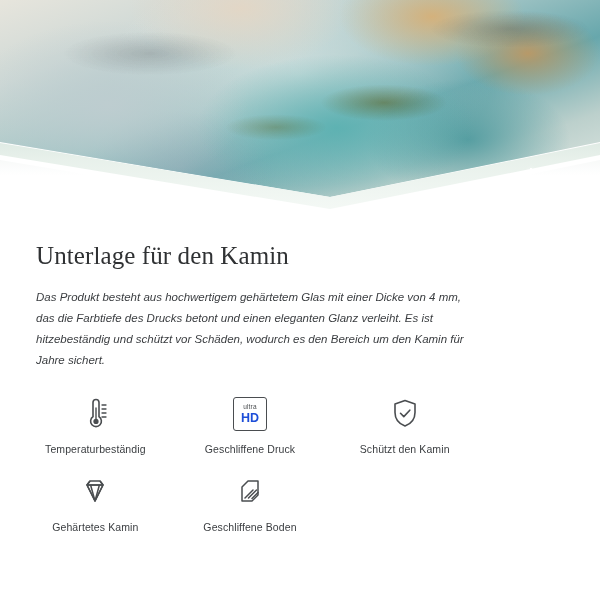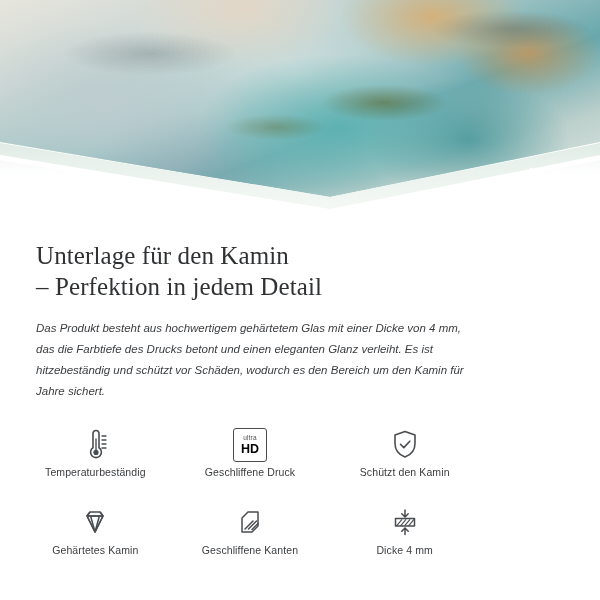--- a/index.html
+++ b/index.html
@@ -124,53 +124,53 @@
     align-items: center;
     justify-content: flex-start;
   }
   .feature-icon {
     height: 42px;
     display: flex;
     align-items: center;
     justify-content: center;
   }
   .feature-label {
+    margin-top: 8px;
     font-size: 10.5px;
     color: #3a3d40;
     text-align: center;
     letter-spacing: .1px;
   }
   .hd-box {
     width: 34px; height: 34px;
     border: 1.6px solid #4a4d50;
     border-radius: 3px;
     display: flex; flex-direction: column;
     align-items: center; justify-content: center;
     line-height: 1;
   }
   .hd-box .u { font-size: 6.5px; color: #4a4d50; letter-spacing: .2px; }
-  .hd-box .h { font-size: 12.5px; font-weight: bold; color: #000000; margin-top: 1px; }
+  .hd-box .h { font-size: 12.5px; font-weight: bold; color: #1d4ed8; margin-top: 1px; }
 </style>
 </head>
 <body>
 
 <div class="page">
 
   <div class="hero">
     <div class="hero-art"></div>
     <div class="hero-art2"></div>
     <div class="hero-edge"></div>
     <div class="hero-shadow"></div>
     <div class="sparkle"></div>
   </div>
 
   <div class="content">
     <h1 class="headline">
       <span class="l1">Unterlage für den Kamin</span>
-      <span class="l2">– Perfektion in jedem Detail</span>
     </h1>
     <p class="body-text">Das Produkt besteht aus hochwertigem gehärtetem Glas mit einer Dicke von 4 mm, das die Farbtiefe des Drucks betont und einen eleganten Glanz verleiht. Es ist hitzebeständig und schützt vor Schäden, wodurch es den Bereich um den Kamin für Jahre sichert.</p>
   </div>
 
   <div class="features">
 
     <div class="feature">
       <div class="feature-icon">
         <svg width="40" height="40" viewBox="0 0 40 40" fill="none" stroke="#4a4d50" stroke-width="1.6" stroke-linecap="round">
           <path d="M18 8.5a3 3 0 0 1 6 0v14.2a5.4 5.4 0 1 1-6 0V8.5z"></path>
@@ -214,29 +214,18 @@
       <div class="feature-label">Gehärtetes Kamin</div>
     </div>
 
     <div class="feature">
       <div class="feature-icon">
         <svg width="40" height="40" viewBox="0 0 40 40" fill="none" stroke="#4a4d50" stroke-width="1.5" stroke-linecap="round" stroke-linejoin="round">
           <path d="M12 29V15l6-6h10v14l-6 6H12z" stroke-width="1.5"></path>
           <path d="M15 26l8-8M18.5 26l8-8M22 26.5l6-6"></path>
         </svg>
       </div>
-      <div class="feature-label">Geschliffene Kanten</div>
-    </div>
-
-    <div class="feature">
-      <div class="feature-icon">
-        <svg width="40" height="40" viewBox="0 0 40 40" fill="none" stroke="#4a4d50" stroke-width="1.5" stroke-linecap="round" stroke-linejoin="round">
-          <path d="M20 7v6.5M16.8 10.8L20 14l3.2-3.2"></path>
-          <rect x="10.5" y="15.5" width="19" height="7.5"></rect>
-          <path d="M11.8 22.6l5-6M15.8 22.6l5-6M19.8 22.6l5-6M23.8 22.6l5-6" stroke-width="1.1"></path>
-          <path d="M20 31.5V25M16.8 28.3L20 25l3.2 3.3"></path>
-        </svg>
-      </div>
-      <div class="feature-label">Dicke 4 mm</div>
-    </div>
+      <div class="feature-label">Geschliffene Boden</div>
+    </div>
+
 
   </div>
 </div>
 
 </body></html>

